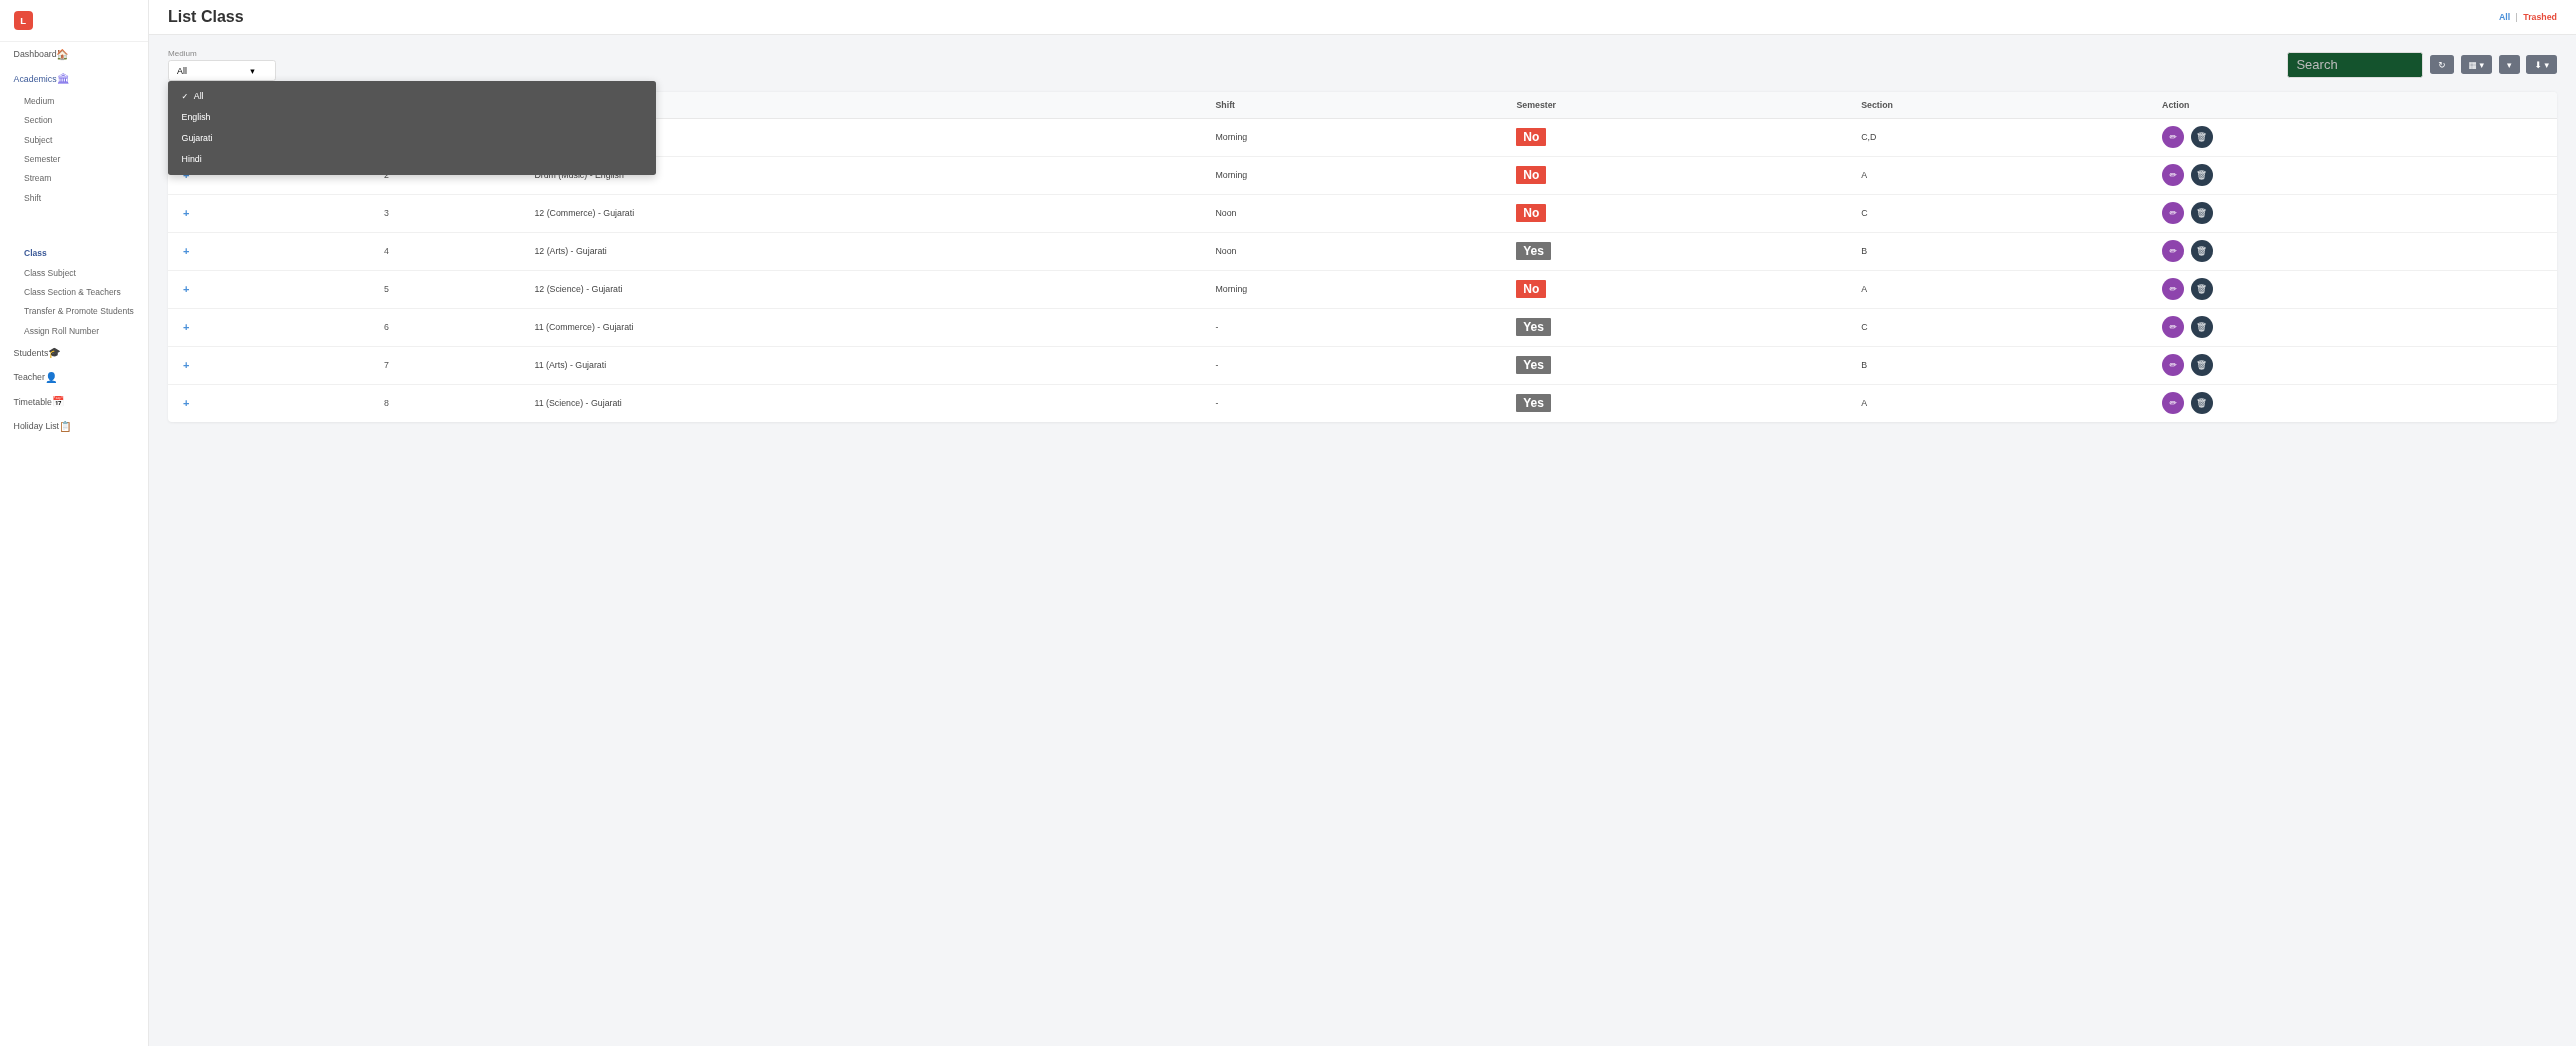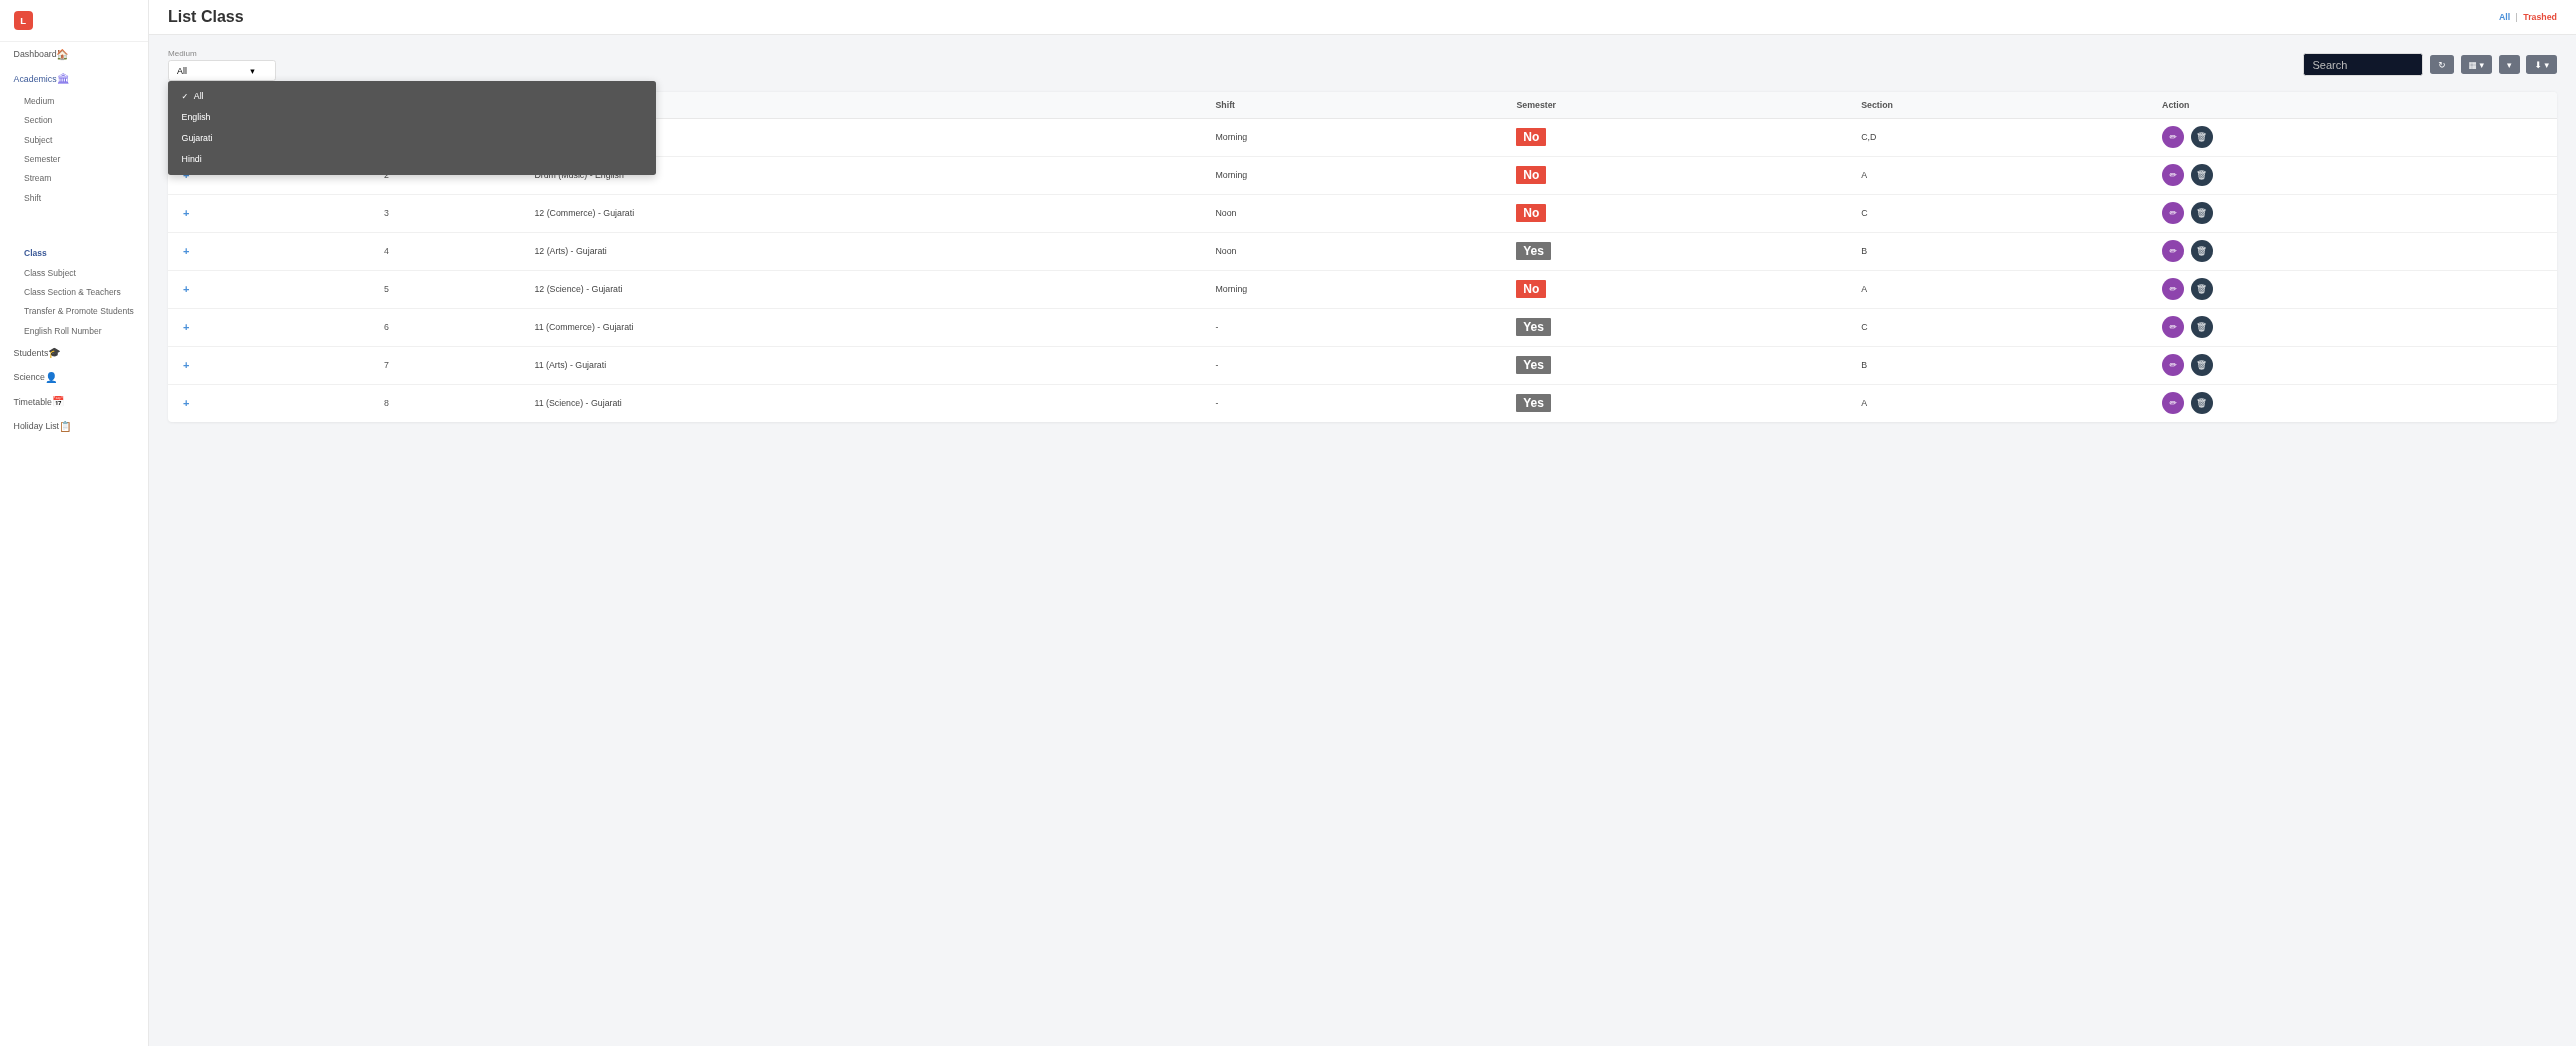--- a/index.html
+++ b/index.html
@@ -122,25 +122,25 @@
       color: #fff;
       cursor: pointer;
       font-size: 8.8px;
       display: flex; align-items: center; gap: 5.4px;
     }
     .dropdown-item .check { color: #fff; font-size: 8.1px; }
 
     
     .search-box {
       border: 0.7px solid #ddd;
-      background: #0f172a;
+      background: #14532d;
       border-radius: 2.7px;
       padding: 4.7px 8.1px;
-      font-size: 11px;
-      width: 120px;
+      font-size: 13px;
+      width: 136px;
       color: #999;
     }
     .search-box::placeholder { color: #bbb; }
 
     
     .action-btn {
       background: #6b7280;
       border: none;
       border-radius: 2.7px;
       padding: 4.7px 8.1px;
@@ -233,29 +233,29 @@
   <div class="sidebar-sub-item">Medium</div>
   <div class="sidebar-sub-item">Section</div>
   <div class="sidebar-sub-item">Subject</div>
   <div class="sidebar-sub-item">Semester</div>
   <div class="sidebar-sub-item">Stream</div>
   <div class="sidebar-sub-item">Shift</div>
   <div class="sidebar-sub-item active">Class</div>
   <div class="sidebar-sub-item">Class Subject</div>
   <div class="sidebar-sub-item">Class Section &amp; Teachers</div>
   <div class="sidebar-sub-item">Transfer &amp; Promote Students</div>
-  <div class="sidebar-sub-item">English Roll Number</div>
+  <div class="sidebar-sub-item">Assign Roll Number</div>
 
   <div class="sidebar-nav-item">
     <span>Students</span>
     <span class="nav-icon">🎓</span>
   </div>
 
   <div class="sidebar-nav-item">
-    <span>Science</span>
+    <span>Teacher</span>
     <span class="nav-icon">👤</span>
   </div>
 
   <div class="sidebar-nav-item">
     <span>Timetable</span>
     <span class="nav-icon">📅</span>
   </div>
 
   <div class="sidebar-nav-item">
     <span>Holiday List</span>

